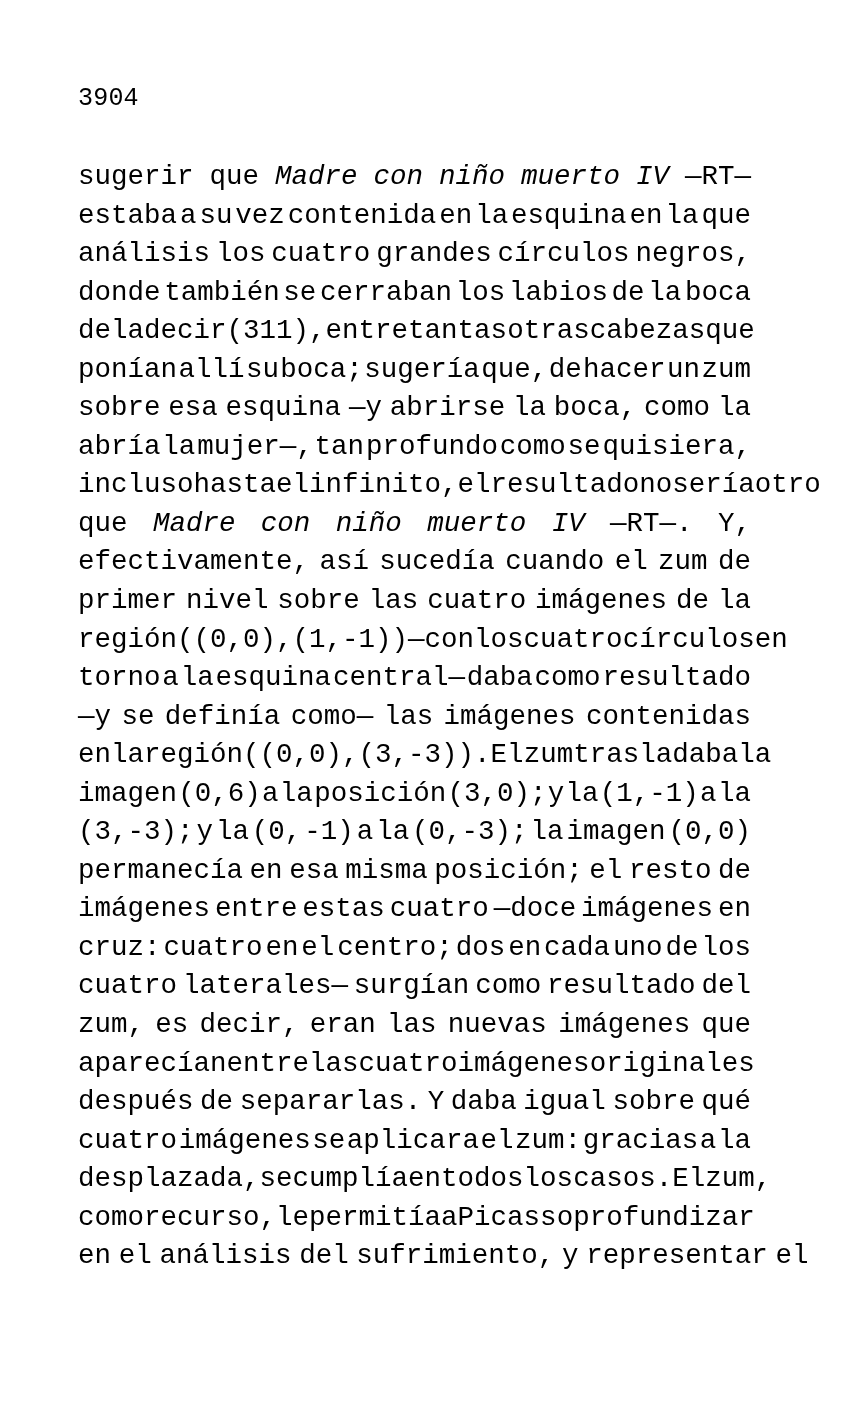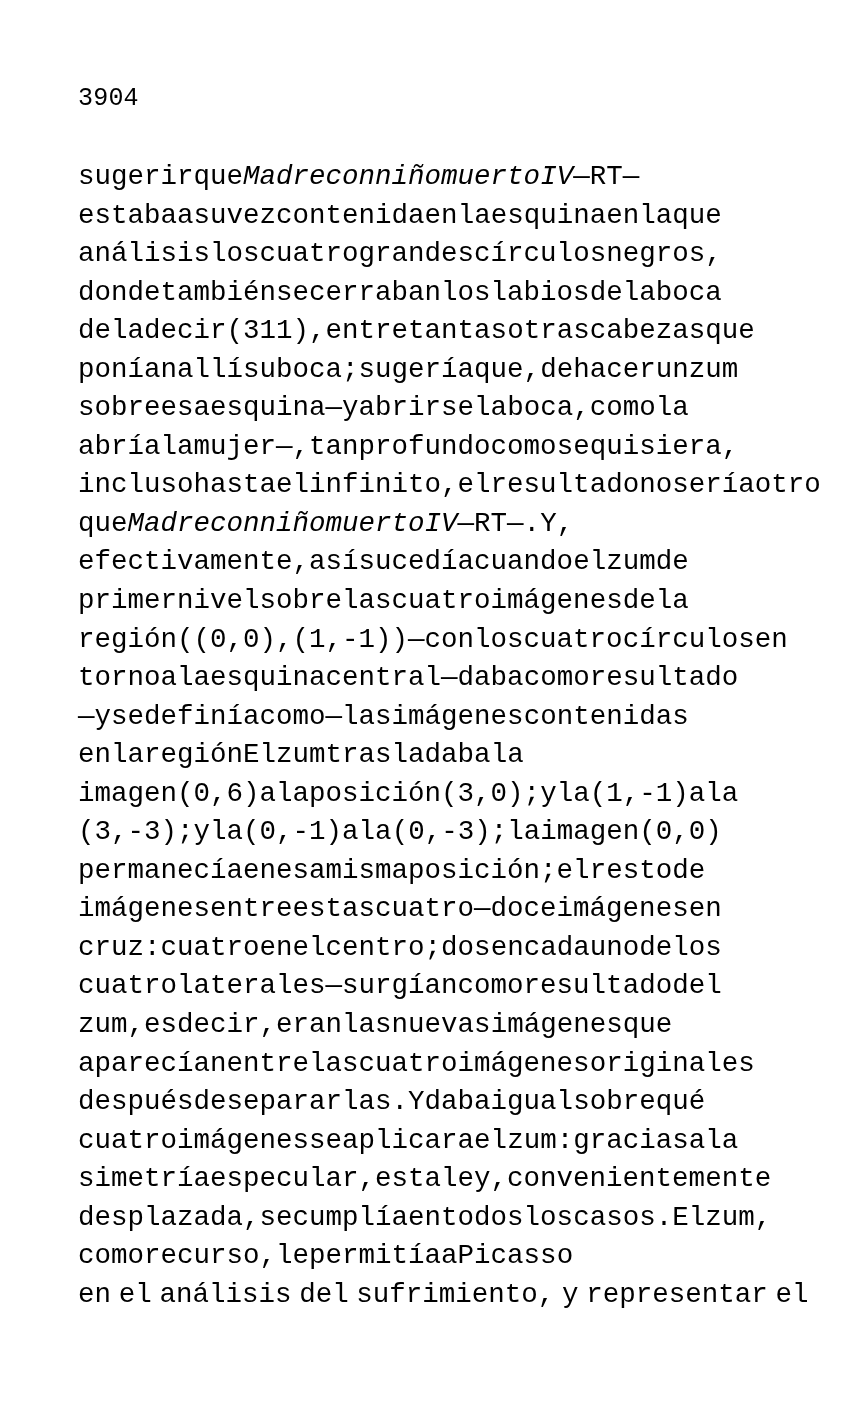--- a/index.html
+++ b/index.html
@@ -46,20 +46,21 @@
   
   .line.ragged {
     text-align: left;
     text-align-last: left;
   }
   
   .line {
     display: flex;
     flex-direction: row;
     flex-wrap: nowrap;
+    justify-content: space-between;
     align-items: baseline;
   }
   .line.ragged {
     justify-content: flex-start;
   }
   .line > .w {
     white-space: pre;
   }
   .line.ragged > .w + .w {
     margin-left: 0.28em;
@@ -227,20 +228,21 @@
         <span class="w">definía</span>
         <span class="w">como—</span>
         <span class="w">las</span>
         <span class="w">imágenes</span>
         <span class="w">contenidas</span>
       </div>
       <div class="line">
         <span class="w">en</span>
         <span class="w">la</span>
         <span class="w">región</span>
+        <span class="w">((0,0),(3,-3)).</span>
         <span class="w">El</span>
         <span class="w">zum</span>
         <span class="w">trasladaba</span>
         <span class="w">la</span>
       </div>
       <div class="line">
         <span class="w">imagen</span>
         <span class="w">(0,6)</span>
         <span class="w">a</span>
         <span class="w">la</span>
@@ -338,44 +340,38 @@
         <span class="w">imágenes</span>
         <span class="w">se</span>
         <span class="w">aplicara</span>
         <span class="w">el</span>
         <span class="w">zum:</span>
         <span class="w">gracias</span>
         <span class="w">a</span>
         <span class="w">la</span>
       </div>
       <div class="line">
-        <span class="w">simetría</span>
-        <span class="w">especular,</span>
-        <span class="w">esta</span>
-        <span class="w">ley,</span>
-        <span class="w">convenientemente</span>
-      </div>
-      <div class="line">
         <span class="w">desplazada,</span>
         <span class="w">se</span>
         <span class="w">cumplía</span>
         <span class="w">en</span>
         <span class="w">todos</span>
         <span class="w">los</span>
         <span class="w">casos.</span>
         <span class="w">El</span>
         <span class="w">zum,</span>
       </div>
       <div class="line">
         <span class="w">como</span>
         <span class="w">recurso,</span>
         <span class="w">le</span>
         <span class="w">permitía</span>
         <span class="w">a</span>
         <span class="w">Picasso</span>
+        <span class="w">profundizar</span>
       </div>
       <div class="line ragged">
         <span class="w">en</span>
         <span class="w">el</span>
         <span class="w">análisis</span>
         <span class="w">del</span>
         <span class="w">sufrimiento,</span>
         <span class="w">y</span>
         <span class="w">representar</span>
         <span class="w">el</span>

